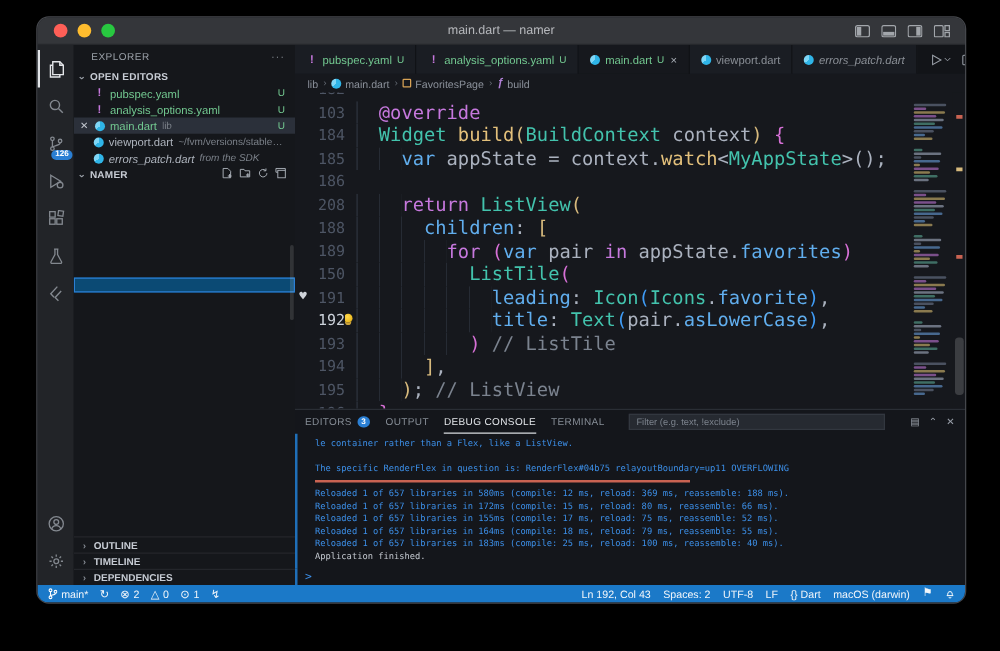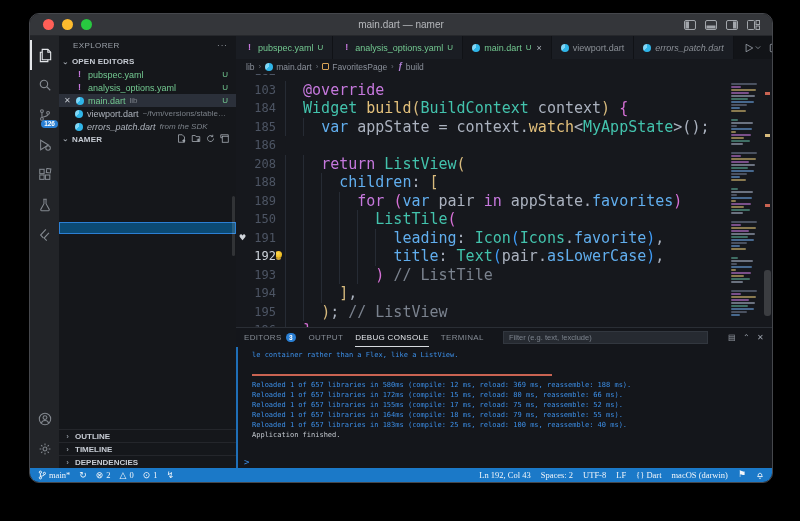--- a/index.html
+++ b/index.html
@@ -126,21 +126,21 @@
   .console { flex:1; overflow:hidden; padding:3px 0 0 14px; border-left:2px solid #1f6fb8;
     font-family:"DejaVu Sans Mono", monospace; font-size:7px; line-height:10px; }
   .con-blue { color:#3c8fe8; } .con-plain { color:#c3c8cf; }
   .con-rule { width:300px; height:2px; background:#c96352; margin:4px 0; }
   .prompt-row { height:13px; flex:0 0 auto; display:flex; align-items:center; padding-left:6px;
     font-family:"DejaVu Sans Mono", monospace; font-size:9px; color:#3c8fe8; border-left:2px solid #1f6fb8; }
 
   
   .statusbar { height:14px; background:#1b79c8; flex:0 0 auto; display:flex; align-items:center;
     color:#f2f6fa; font-size:8.5px; padding:0 8px; gap:10px; }
-  .st-item { display:flex; align-items:center; gap:3px; cursor:pointer; white-space:nowrap;font-family:Liberation Serif, serif; }
+  .st-item { display:flex; align-items:center; gap:3px; cursor:pointer; white-space:nowrap; }
   .st-right { margin-left:auto; display:flex; gap:10px; align-items:flex-start; }
   .st-ic { font-size:9px; line-height:1; }
 </style>
 </head>
 <body>
 
 <div class="window">
 
   <div class="titlebar">
     <div class="lights">
@@ -535,20 +535,21 @@
             <input class="pfilter" placeholder="Filter (e.g. text, !exclude)" style="">
           <span class="p-icons">
             <span>▤</span>
             <span>⌃</span>
             <span>✕</span>
           </span>
         </div>
         <div class="console" id="console">
             <div class="con-blue">le container rather than a Flex, like a ListView.</div>
             <div class="con-blue">&nbsp;</div>
+            <div class="con-blue">The specific RenderFlex in question is: RenderFlex#04b75 relayoutBoundary=up11 OVERFLOWING</div>
             <div class="con-rule"></div>
             <div class="con-blue">Reloaded 1 of 657 libraries in 580ms (compile: 12 ms, reload: 369 ms, reassemble: 188 ms).</div>
             <div class="con-blue">Reloaded 1 of 657 libraries in 172ms (compile: 15 ms, reload: 80 ms, reassemble: 66 ms).</div>
             <div class="con-blue">Reloaded 1 of 657 libraries in 155ms (compile: 17 ms, reload: 75 ms, reassemble: 52 ms).</div>
             <div class="con-blue">Reloaded 1 of 657 libraries in 164ms (compile: 18 ms, reload: 79 ms, reassemble: 55 ms).</div>
             <div class="con-blue">Reloaded 1 of 657 libraries in 183ms (compile: 25 ms, reload: 100 ms, reassemble: 40 ms).</div>
             <div class="con-plain">Application finished.</div>
           </div>
         <div class="prompt-row">
             <span>&gt;</span>

